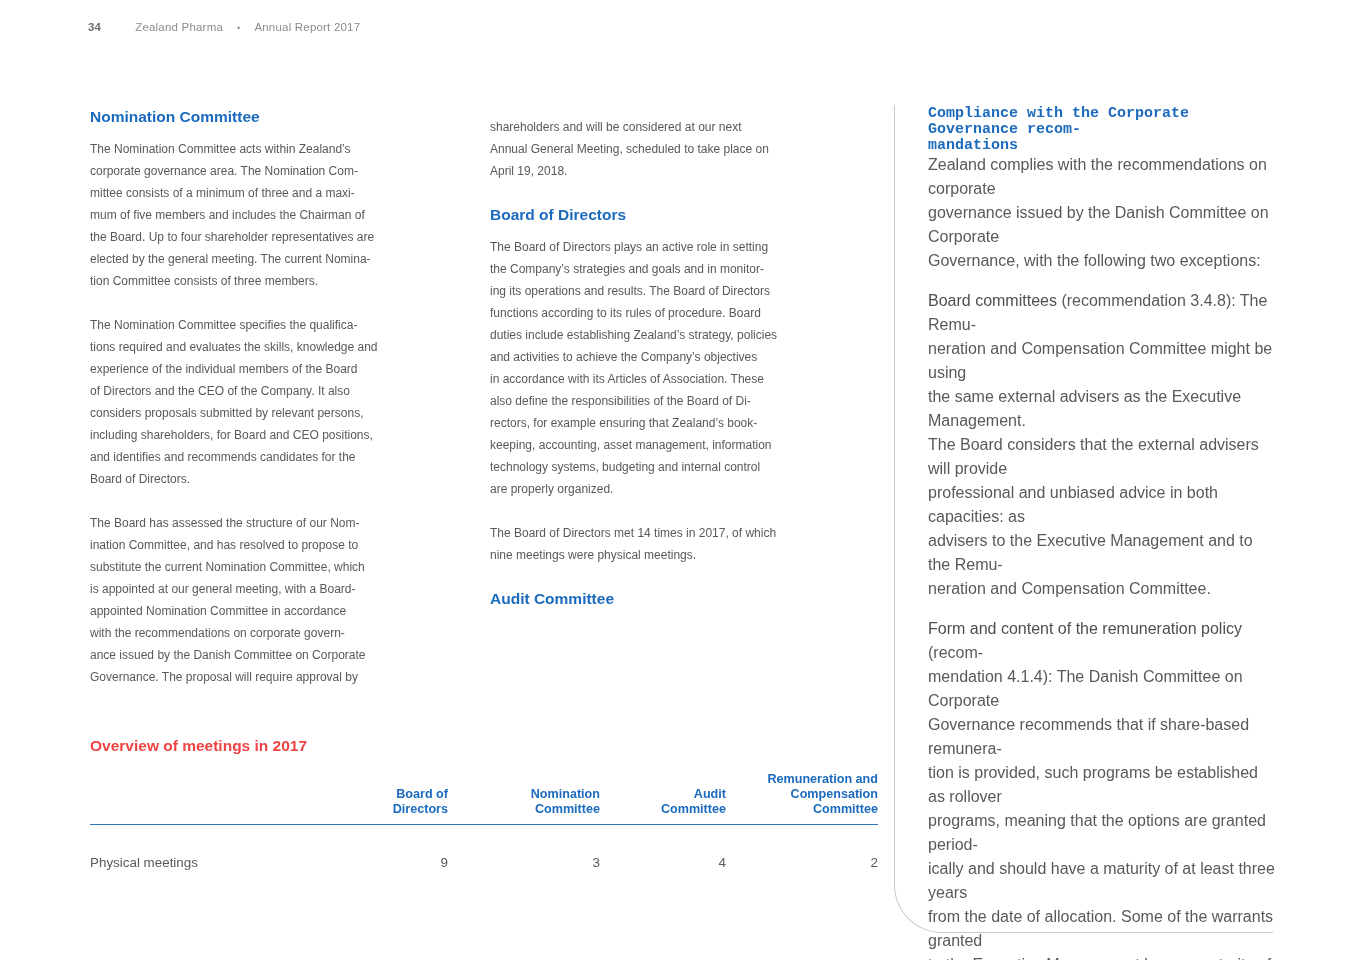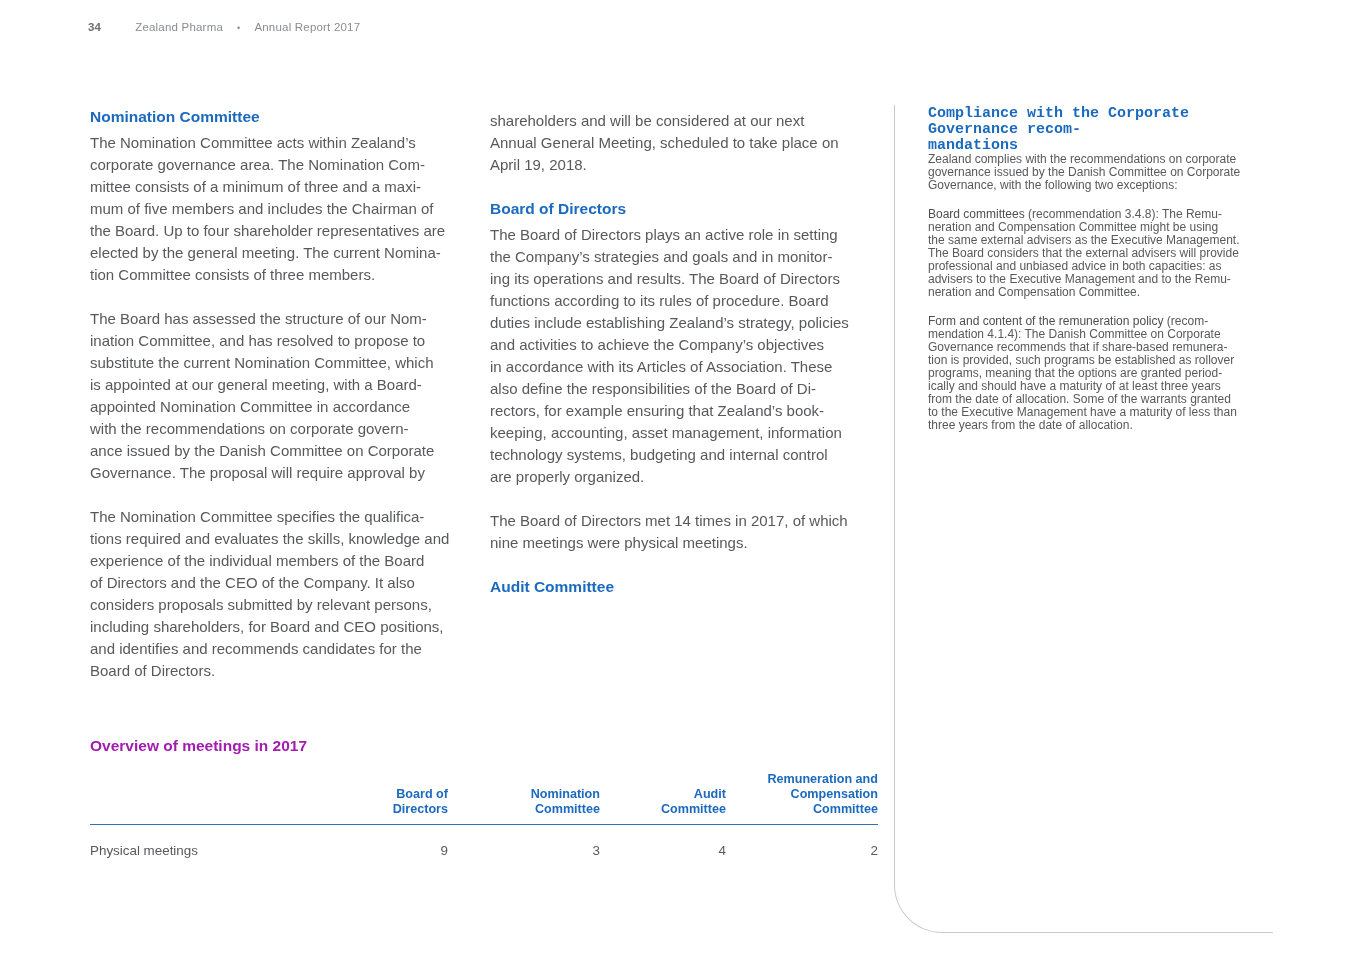--- a/index.html
+++ b/index.html
@@ -23,50 +23,50 @@
   
   .col { position: absolute; top: 106px; }
   .col-1 { left: 90px;  width: 382px; }
   .col-2 { left: 490px; width: 382px; }
   .col-3 { left: 928px; width: 350px; }
   h3.sec-head {
     margin: 0; font-size: 15.5px; line-height: 22px;
     color: #1b6abe; font-weight: bold; white-space: pre-line;
   }
   .col p.para {
-    margin: 4px 0 22px 0;
-    font-size: 15px; line-height: 22px;
+    margin: 10px 0 22px 0;
+    font-size: 12px; line-height: 22px;
     color: #58595b; white-space: pre-line;
   }
   
   .col-3 h3.side-head {
     margin: 0; font-size: 15px; line-height: 15.8px;
     color: #1b6abe; font-weight: bold; white-space: pre-line; font-family: Liberation Mono, monospace;
   }
   .col-3 p.side-para {
     margin: 0 0 15.8px 0;
-    font-size: 12px; line-height: 13px;
+    font-size: 16px; line-height: 24px;
     color: #58595b; white-space: pre-line;
   }
   .col-3 .lead-bold { font-weight: normal; color: #4d4e50; }
   
   .corner-rule {
     position: absolute;
     left: 894px; top: 105px;
     width: 378px; height: 827px;
     border-left: 1px solid #c9cacc;
     border-bottom: 1px solid #c9cacc;
     border-bottom-left-radius: 48px;
   }
   
   .table-block { position: absolute; left: 90px; top: 736px; width: 788px; }
   .table-title {
     margin: 0 0 16px 0;
     font-size: 15.5px; line-height: 20px;
-    color: #a21caf; font-weight: bold;
+    color: #ef4444; font-weight: bold;
   }
   table.meetings {
     width: 788px; border-collapse: collapse; table-layout: fixed;
   }
   table.meetings col.c-label { width: 230px; }
   table.meetings col.c-bod   { width: 128px; }
   table.meetings col.c-nom   { width: 152px; }
   table.meetings col.c-aud   { width: 126px; }
   table.meetings col.c-rem   { width: 152px; }
   table.meetings th {
@@ -75,21 +75,21 @@
     text-align: right; vertical-align: bottom;
     padding: 0 0 7px 0; white-space: pre-line;
     border-bottom: 1.5px solid #2e74b5;
   }
   table.meetings th.corner { text-align: left; }
   table.meetings td {
     font-size: 13.4px; line-height: 20px;
     color: #58595b; text-align: right; padding: 0;
   }
   table.meetings td.row-label { text-align: left; }
-  table.meetings tr.first-row td { padding-top: 16px; }
+  table.meetings tr.first-row td { padding-top: 28px; }
   table.meetings tr.last-row td { padding-bottom: 3px; border-bottom: 1.5px solid #2e74b5; }
 </style>
 </head>
 <body>
 
 <div class="page-header">
   <span class="pagenum">34</span>
   <span class="brand">Zealand Pharma</span>
   <span class="dot">•</span>
   <span class="report">Annual Report 2017</span>
@@ -99,36 +99,36 @@
 
 <div class="col col-1">
   <h3 class="sec-head">Nomination Committee</h3>
   <p class="para">The Nomination Committee acts within Zealand’s
 corporate governance area. The Nomination Com-
 mittee consists of a minimum of three and a maxi-
 mum of five members and includes the Chairman of
 the Board. Up to four shareholder representatives are
 elected by the general meeting. The current Nomina-
 tion Committee consists of three members.</p>
+  <p class="para">The Nomination Committee specifies the qualifica-
+tions required and evaluates the skills, knowledge and
+experience of the individual members of the Board
+of Directors and the CEO of the Company. It also
+considers proposals submitted by relevant persons,
+including shareholders, for Board and CEO positions,
+and identifies and recommends candidates for the
+Board of Directors.</p>
   <p class="para">The Board has assessed the structure of our Nom-
 ination Committee, and has resolved to propose to
 substitute the current Nomination Committee, which
 is appointed at our general meeting, with a Board-
 appointed Nomination Committee in accordance
 with the recommendations on corporate govern-
 ance issued by the Danish Committee on Corporate
 Governance. The proposal will require approval by</p>
-  <p class="para">The Nomination Committee specifies the qualifica-
-tions required and evaluates the skills, knowledge and
-experience of the individual members of the Board
-of Directors and the CEO of the Company. It also
-considers proposals submitted by relevant persons,
-including shareholders, for Board and CEO positions,
-and identifies and recommends candidates for the
-Board of Directors.</p>
 </div>
 
 <div class="col col-2">
   <p class="para">shareholders and will be considered at our next
 Annual General Meeting, scheduled to take place on
 April 19, 2018.</p>
   <h3 class="sec-head">Board of Directors</h3>
   <p class="para">The Board of Directors plays an active role in setting
 the Company’s strategies and goals and in monitor-
 ing its operations and results. The Board of Directors

